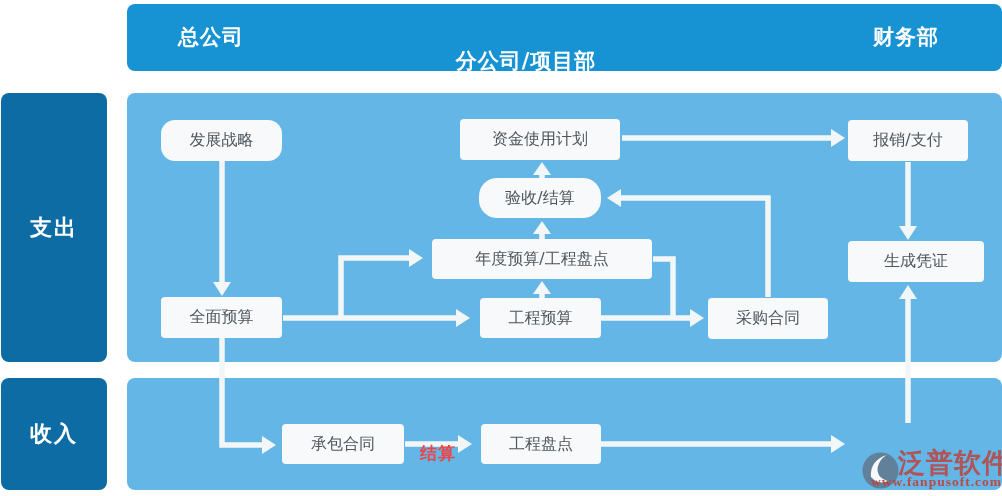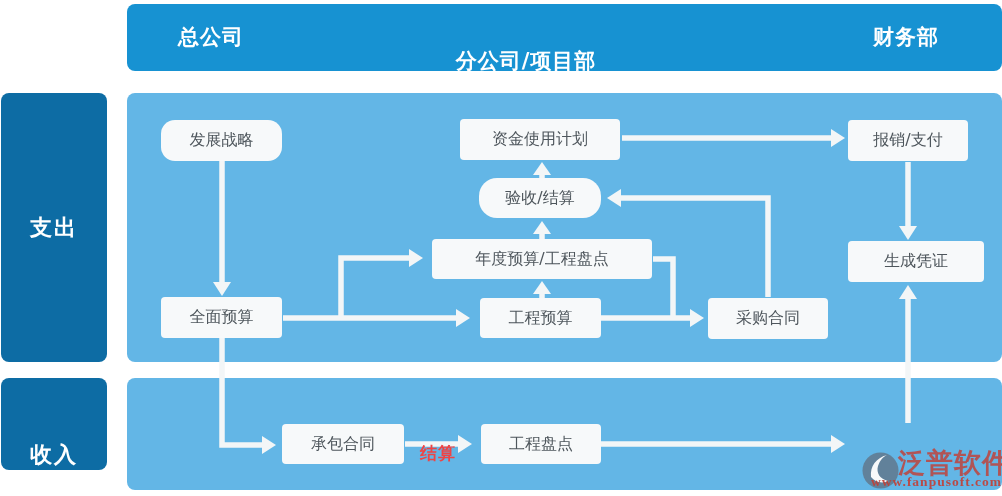--- a/index.html
+++ b/index.html
@@ -22,21 +22,21 @@
   #hdr-col-3{left:906px;}
 
   
   .row-label{
     position:absolute;left:1px;width:106px;
     background:#0d6ca4;border-radius:8px;
     display:flex;align-items:center;justify-content:center;
     color:#ffffff;font-size:22px;font-weight:bold;letter-spacing:2px;
   }
   #row-expense{top:93px;height:269px;}
-  #row-income{top:378px;height:92px;align-items:flex-end;}
+  #row-income{top:378px;height:112px;}
 
   
   .lane{
     position:absolute;left:127px;width:875px;
     background:#63b6e6;border-radius:8px;
   }
   #lane-expense{top:93px;height:269px;}
   #lane-income{top:378px;height:112px;}
 
   

